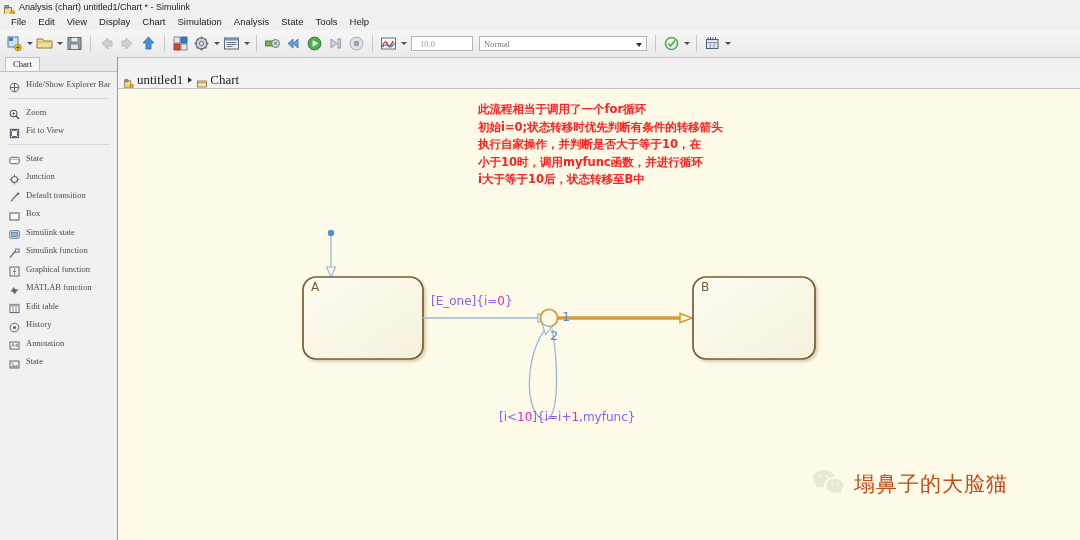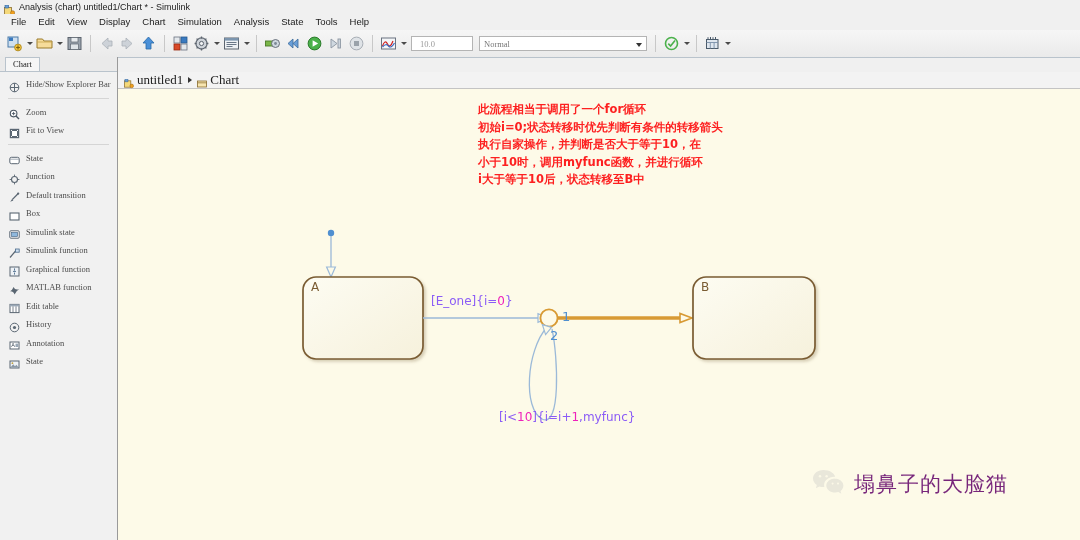--- a/index.html
+++ b/index.html
@@ -82,21 +82,21 @@
   .tlabel{position:absolute;font-size:12px;white-space:nowrap;
     font-family:"DejaVu Sans","Liberation Sans",sans-serif;}
   .c-blue{color:#8b5cf6;}
   .c-mag{color:#ee22bb;}
 
   .jnum{position:absolute;font-size:13px;color:#4f8fd0;
     font-family:"DejaVu Sans","Liberation Sans",sans-serif;}
 
   
   .watermark{position:absolute;left:812px;top:470px;display:flex;align-items:center;opacity:.95;}
-  .wm-text{font-size:21px;color:#701a75;letter-spacing:1px;white-space:nowrap;
+  .wm-text{font-size:21px;color:#c2410c;letter-spacing:1px;white-space:nowrap;
     font-family:"DejaVu Sans","Liberation Sans",sans-serif;
     text-shadow:0 1px 0 #fbf8e6;}
 </style>
 </head>
 <body>
 
 <div id="app">
 
   <div class="titlebar">
     <span class="tb-icon">

